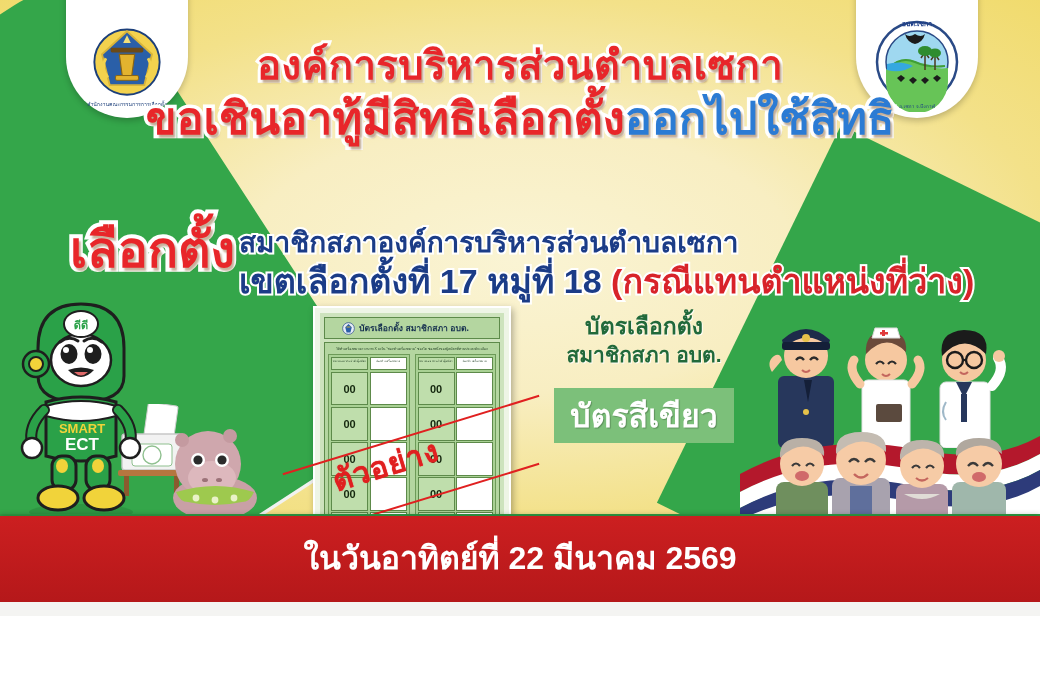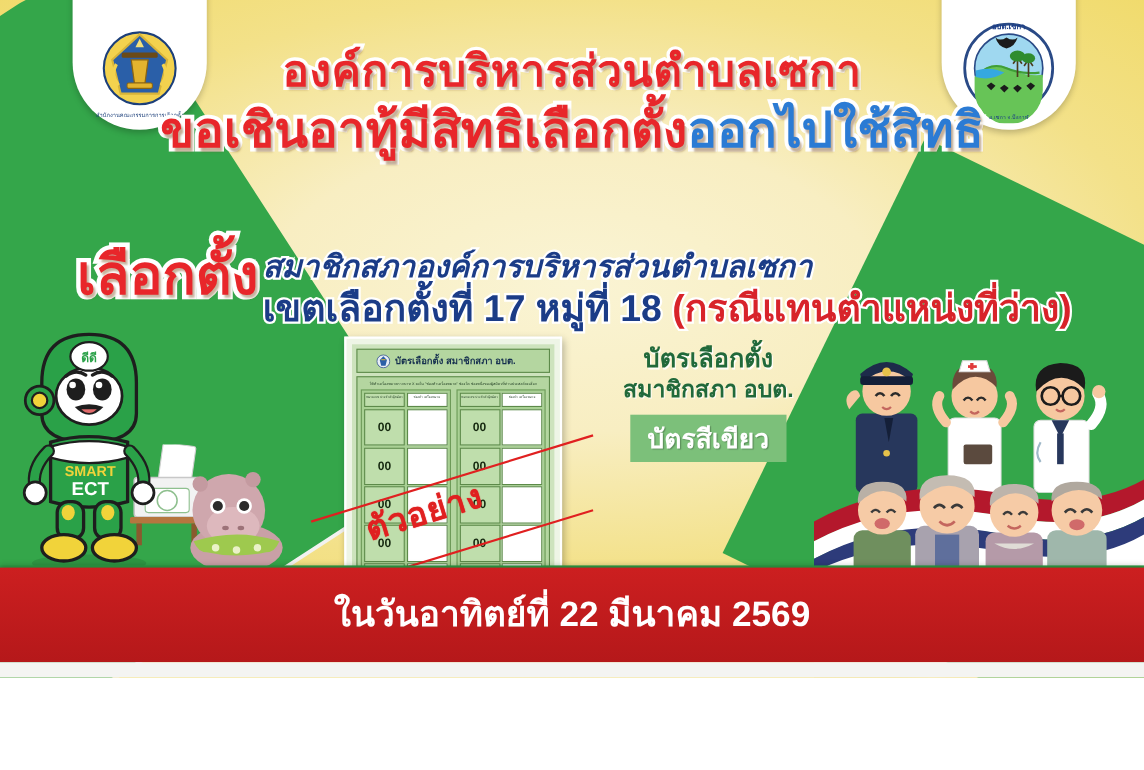--- a/index.html
+++ b/index.html
@@ -99,21 +99,20 @@
     font-size: 50px; font-weight: bold; color: #e8262a;
     -webkit-text-stroke: 8px #ffffff; paint-order: stroke fill;
     text-shadow: 2px 3px 2px rgba(120,70,20,.42);
     line-height: 1.04; margin-top: 8px;
   }
   .sub-lines { margin-top: 10px; }
   .sub-l1 {
     font-size: 28px; font-weight: bold; color: #1b3c87;
     -webkit-text-stroke: 4px #ffffff; paint-order: stroke fill;
     line-height: 1.18;
-    font-style: italic;
   }
   .sub-l2 { font-size: 34px; font-weight: bold; line-height: 1.2; margin-top: 2px; }
   .sub-l2 .navy { color: #1b3c87; -webkit-text-stroke: 4px #ffffff; paint-order: stroke fill; }
   .sub-l2 .red  { color: #d8232a; -webkit-text-stroke: 4px #ffffff; paint-order: stroke fill; }
 
   
   .ballot-wrap { position: absolute; left: 313px; top: 306px; width: 198px; height: 288px; }
   .ballot {
     width: 100%; height: 100%;
     background: #eef5e6;
@@ -166,22 +165,22 @@
     font-size: 30px; font-weight: bold; color: #e02020;
     transform: rotate(-17deg); letter-spacing: 1px;
     text-shadow: 0 0 1px #e02020;
   }
 
   
   .legend { position: absolute; left: 529px; top: 312px; width: 230px; text-align: center; }
   .legend .l1 { font-size: 23px; font-weight: bold; color: #21693a; text-shadow: 1px 1px 0 rgba(255,255,255,.85); line-height: 1.25; }
   .legend .l2 { font-size: 21px; font-weight: bold; color: #21693a; text-shadow: 1px 1px 0 rgba(255,255,255,.85); line-height: 1.3; }
   .legend .l3 {
-    margin-top: 9px; display: inline-block; padding: 2px 16px;
-    background: #7cc07a; color: #ffffff; font-size: 24px; font-weight: bold;
+    margin-top: 20px; display: inline-block; padding: 2px 16px;
+    background: #7cc07a; color: #ffffff; font-size: 32px; font-weight: bold;
     text-shadow: 1px 1px 1px rgba(0,0,0,.25);
   }
 
   
   .banner-green { position: absolute; left: 0; right: 0; bottom: 86px; height: 16px; background: #2f9e45; }
   .banner {
     position: absolute; left: 0; right: 0; bottom: 14px; height: 86px;
     background: linear-gradient(180deg,#cc1f20 0%, #b5181a 100%);
     display: flex; flex-direction: column; align-items: center; justify-content: center;
     box-shadow: 0 -2px 5px rgba(0,0,0,.18);

